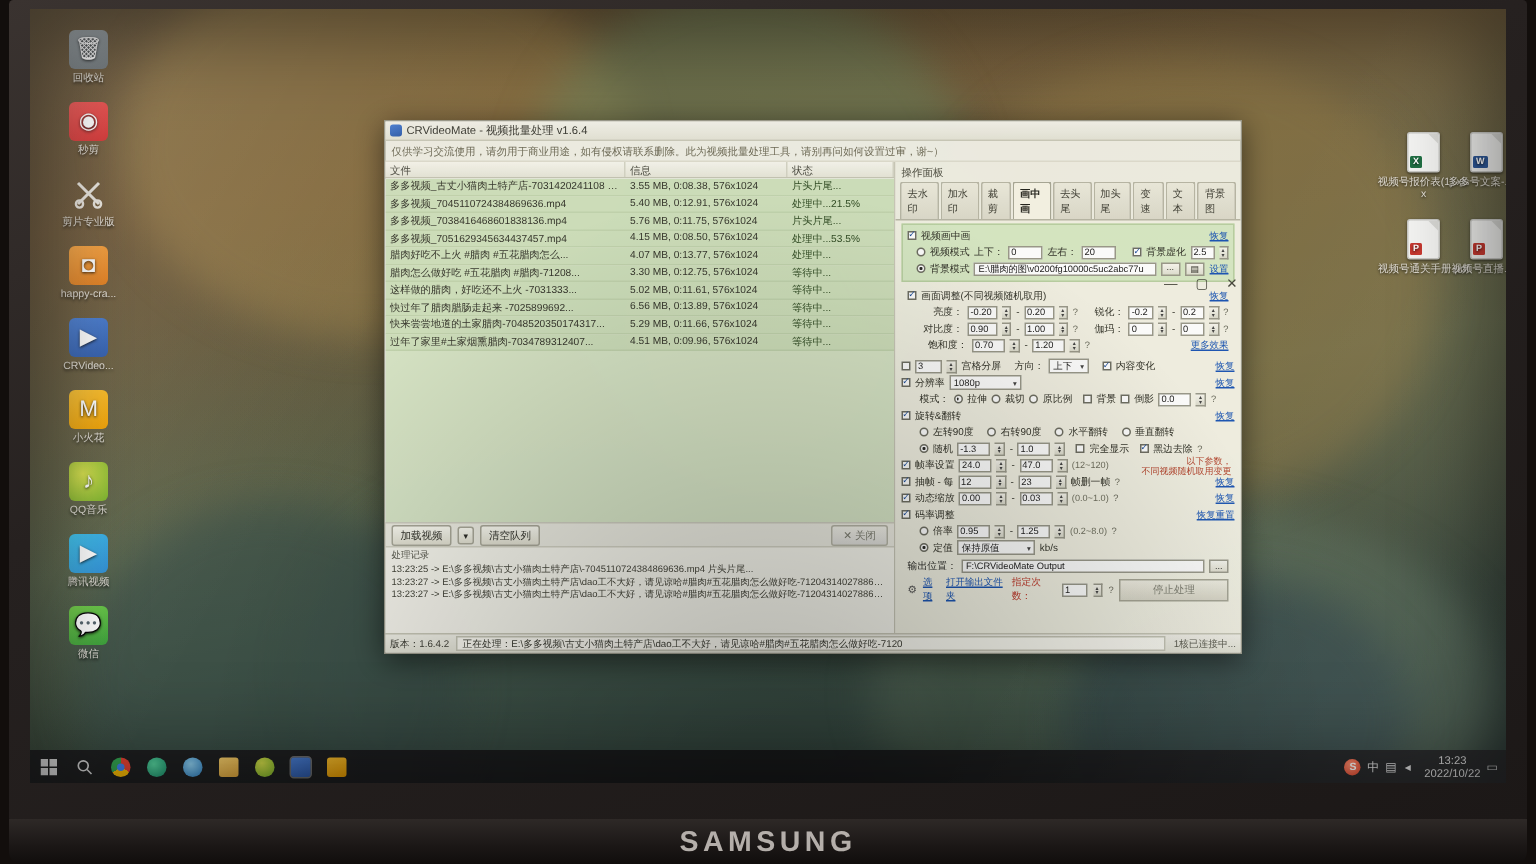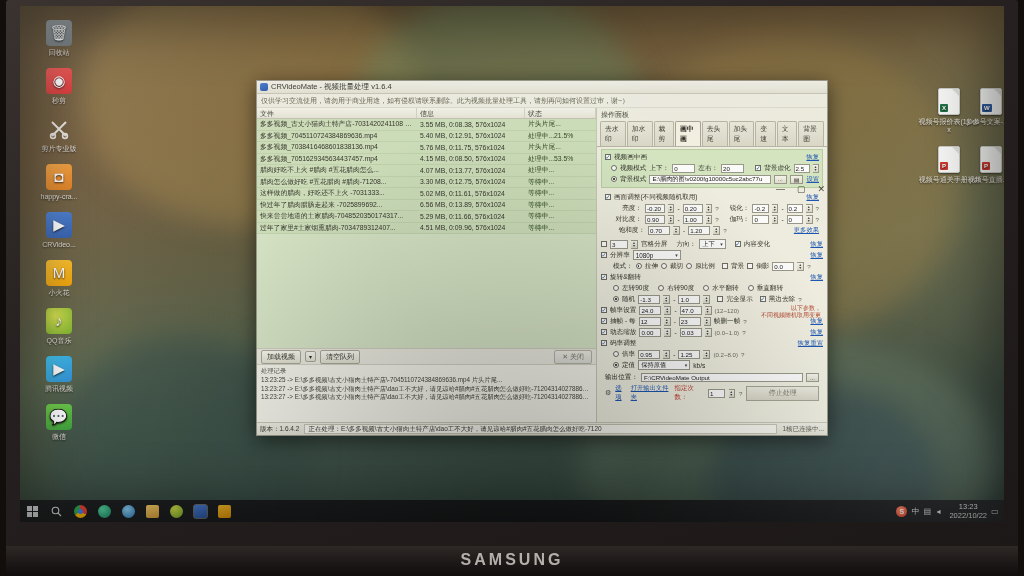--- a/index.html
+++ b/index.html
@@ -29,21 +29,21 @@
     overflow: hidden;
   }
   .brandbar {
     position: absolute;
     left: 6px; right: 6px; bottom: 0px; height: 30px;
     background: linear-gradient(180deg,#2e2927 0%, #1b1716 60%, #100d0c 100%);
     border-bottom-left-radius: 8px; border-bottom-right-radius: 8px;
   }
   .brandbar .logo {
     position: absolute; left: 50%; top: 5px; transform: translateX(-50%);
-    color: #cfc9c4; font-size: 16px; letter-spacing: 3px; font-weight: bold;
+    color: #cfc9c4; font-size: 19px; letter-spacing: 3px; font-weight: bold;
     opacity: .85;
   }
 
   
   .desktop {
     position: absolute; inset: 0;
     background:
       radial-gradient(ellipse at 20% 15%, rgba(90,70,45,.55), transparent 55%),
       radial-gradient(ellipse at 72% 40%, rgba(120,100,60,.45), transparent 60%),
       radial-gradient(ellipse at 45% 85%, rgba(60,90,80,.5), transparent 60%),

